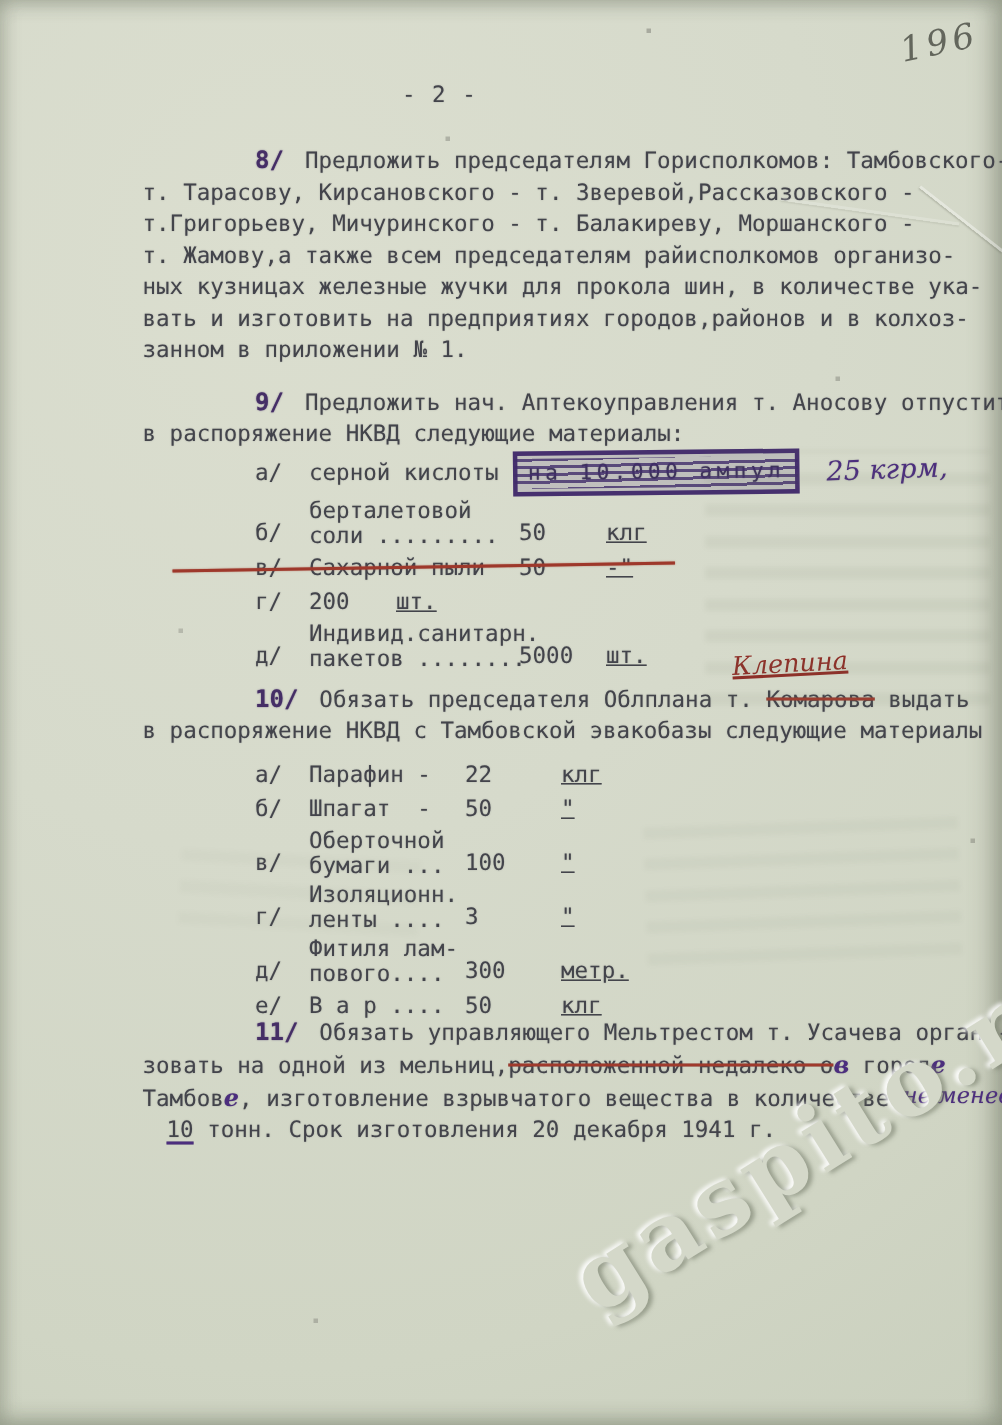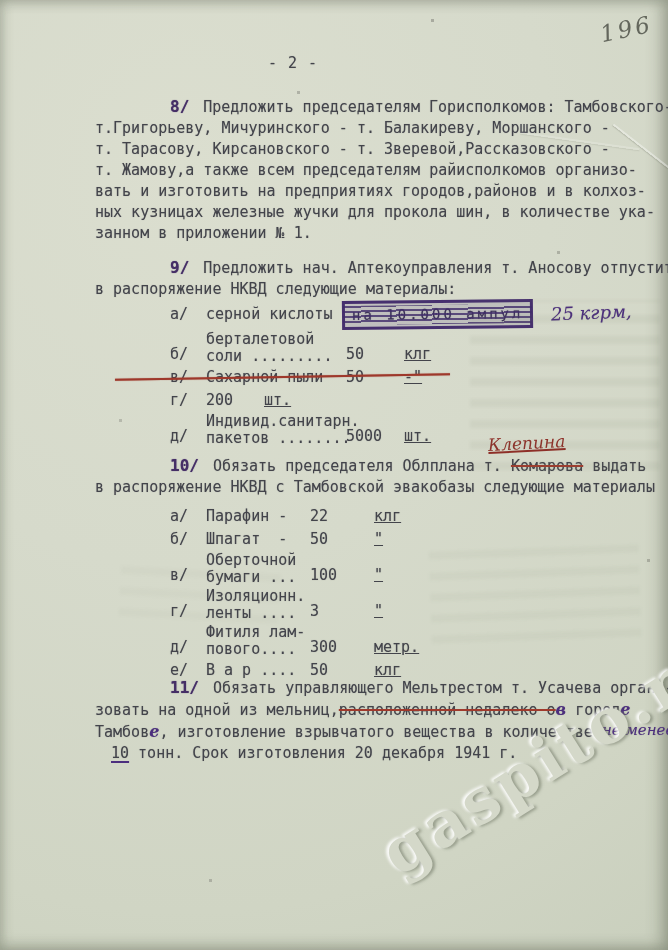--- a/index.html
+++ b/index.html
@@ -96,25 +96,25 @@
 <body>
 
 <div class="page">
 
   <div class="abs folio" style="left:600px;top:16px;">196</div>
 
   <div class="abs typed hdr" style="left:268px;top:53px;">- 2 -</div>
 
   <div class="abs typed" style="left:95px;top:96px;width:573px;">
     <div class="line indent"><span class="num">8/</span><span>Предложить председателям Горисполкомов: Тамбовского-</span></div>
+    <div class="line">т. Тарасову, Кирсановского - т. Зверевой,Рассказовского -</div>
     <div class="line">т.Григорьеву, Мичуринского - т. Балакиреву, Моршанского -</div>
-    <div class="line">т. Тарасову, Кирсановского - т. Зверевой,Рассказовского -</div>
     <div class="line">т. Жамову,а также всем председателям райисполкомов организо-</div>
+    <div class="line">ных кузницах железные жучки для прокола шин, в количестве ука-</div>
     <div class="line">вать и изготовить на предприятиях городов,районов и в колхоз-</div>
-    <div class="line">ных кузницах железные жучки для прокола шин, в количестве ука-</div>
     <div class="line">занном в приложении № 1.</div>
   </div>
 
   <div class="abs typed" style="left:95px;top:257px;width:573px;">
     <div class="line indent"><span class="num">9/</span><span>Предложить нач. Аптекоуправления т. Аносову отпустить</span></div>
     <div class="line">в распоряжение НКВД следующие материалы:</div>
     <div class="list i9">
       <div class="r r-a">
         <span class="mk">а/</span>
         <span class="lb">серной кислоты</span>

